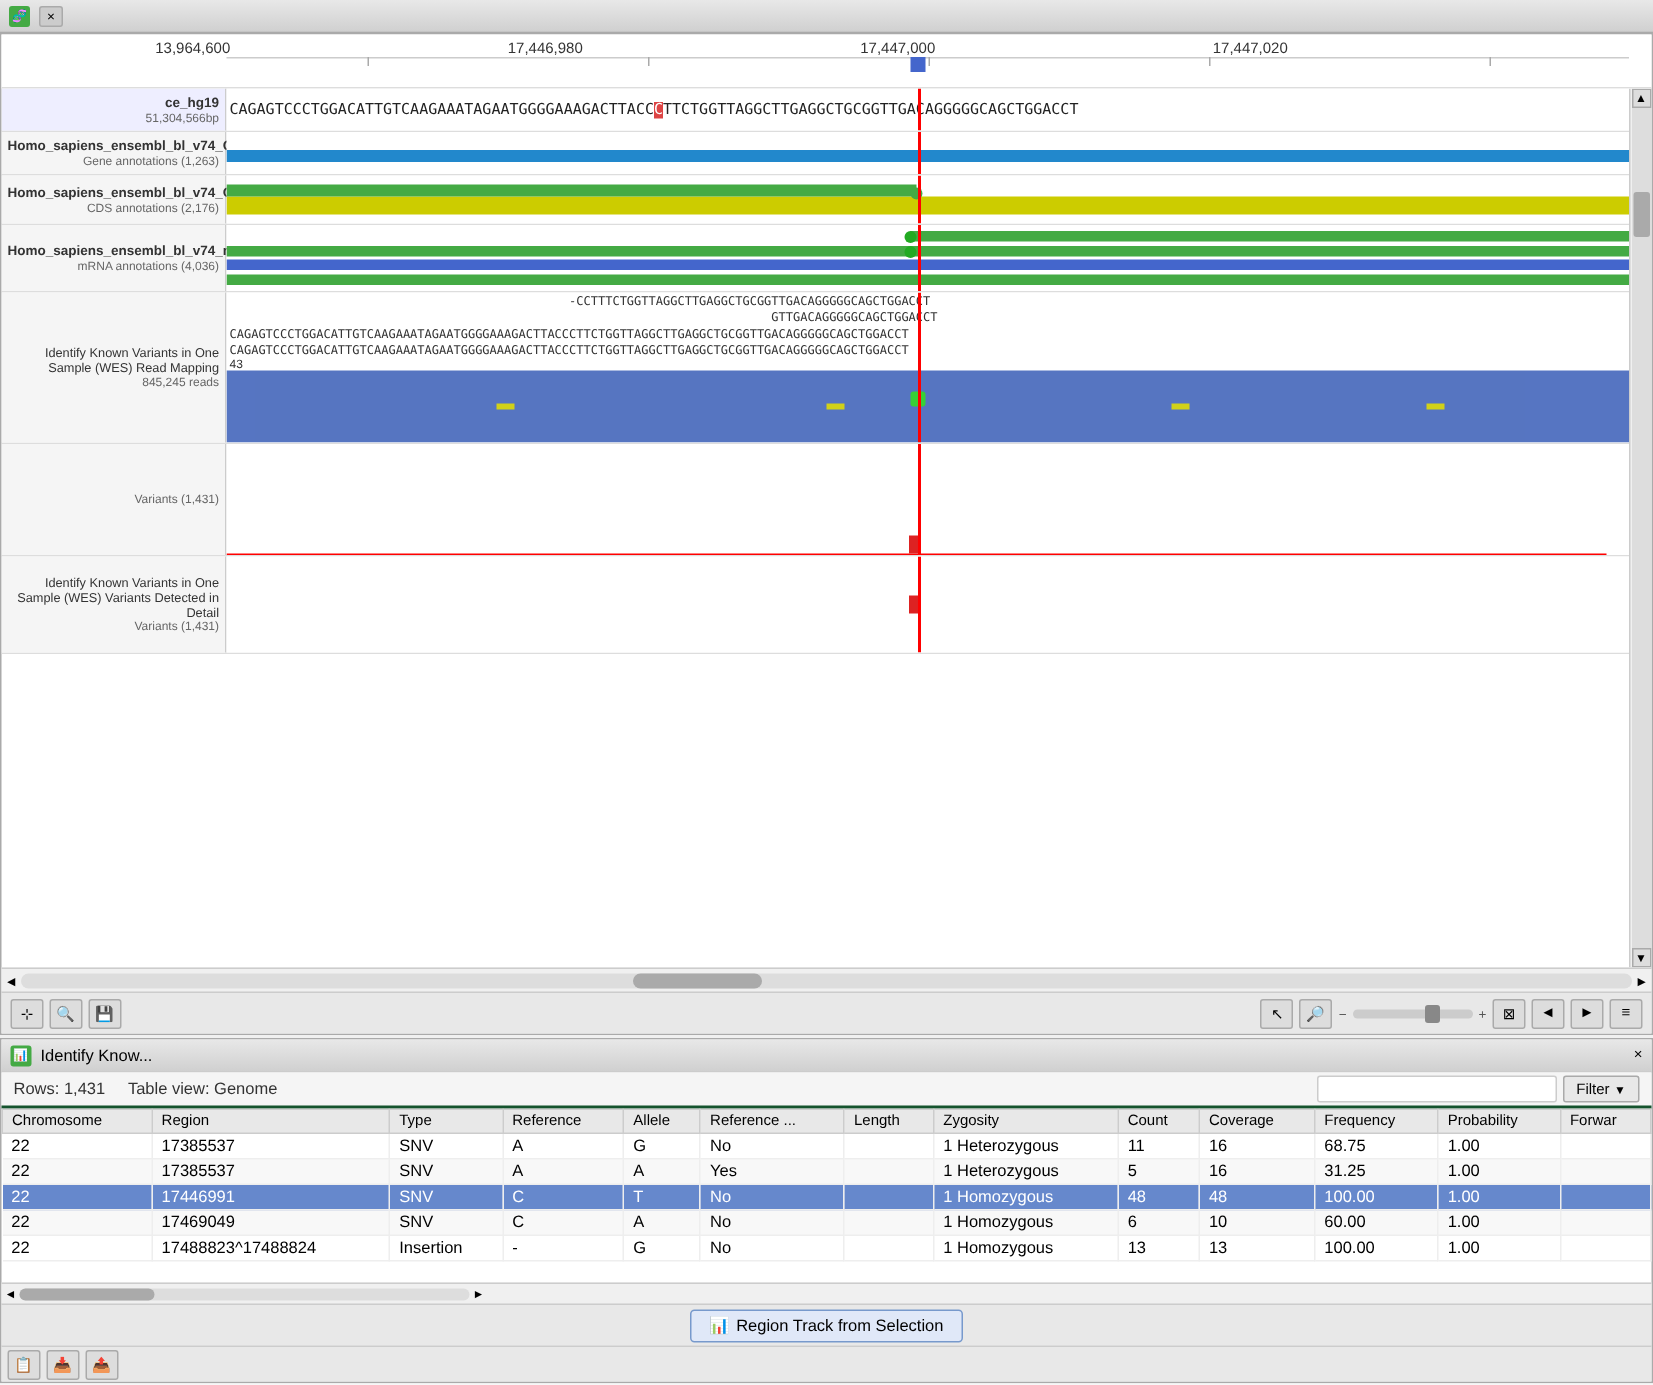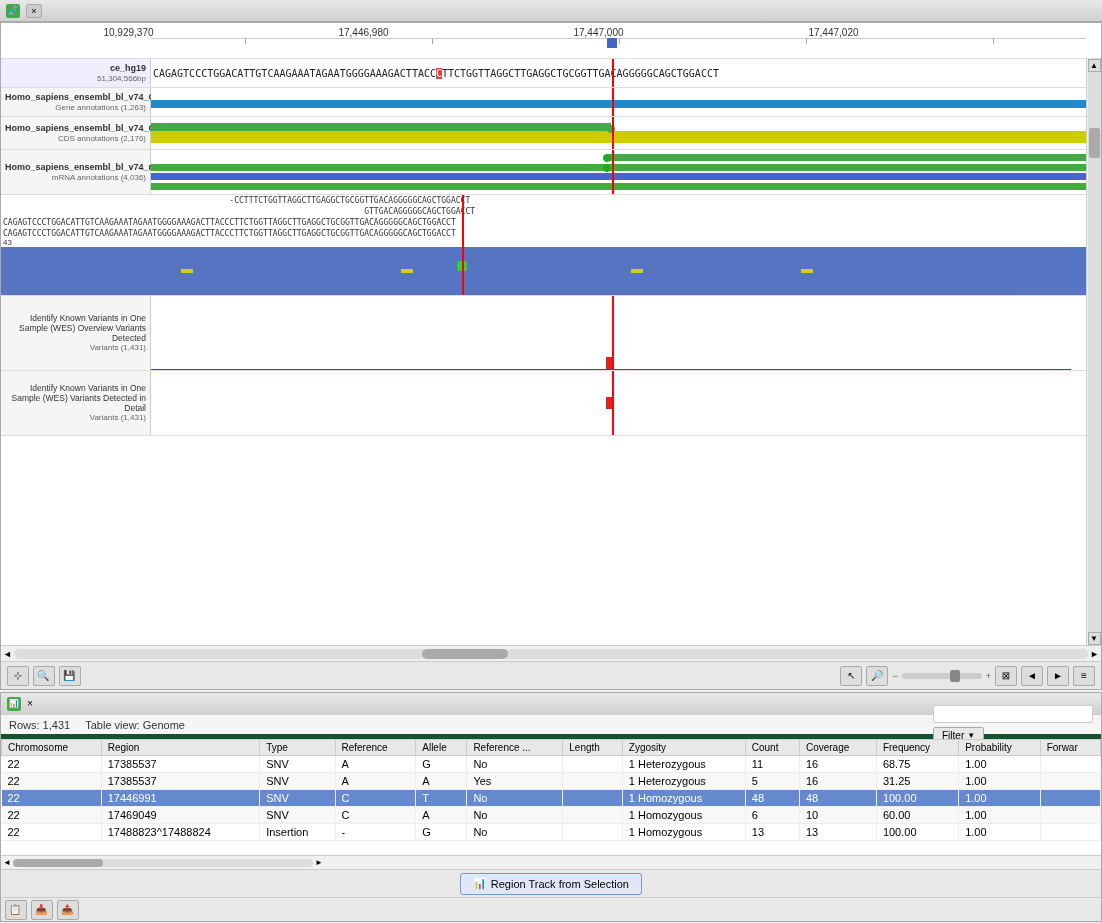--- a/index.html
+++ b/index.html
@@ -171,28 +171,28 @@
       padding: 0 6px;
       gap: 6px;
     }
     .panel-title-icon { width: 14px; height: 14px; background: #4a4; border-radius: 2px; font-size: 8px; color: white; display: flex; align-items: center; justify-content: center; }
     .panel-title-text { font-size: 11px; flex: 1; }
     .panel-close { font-size: 10px; cursor: pointer; }
 
     .panel-info-bar {
       height: 24px;
       background: #f5f5f5;
-      border-bottom: 5px solid #14532d;
+      border-bottom: 2px solid #14532d;
       display: flex;
       align-items: center;
       padding: 0 8px;
       justify-content: space-between;
     }
     .panel-info-text { font-size: 11px; color: #333; }
-    .search-area { display: flex; align-items: flex-start; gap: 4px; flex-direction: column; }
+    .search-area { display: flex; align-items: center; gap: 4px; }
     .search-input {
       width: 160px; height: 18px;
       border: 1px solid #ccc;
       border-radius: 2px;
       padding: 0 4px;
       font-size: 10px;
     }
     .filter-btn {
       height: 18px;
       padding: 0 8px;
@@ -340,21 +340,21 @@
 
 <div class="title-bar">
   <div class="title-bar-icon">🧬</div>
   <div class="title-bar-close">×</div>
 </div>
 
 <div class="genome-browser">
 
   <div class="ruler">
     <div class="ruler-labels">
-      <span>10,929,370</span>
+      <span>13,964,600</span>
       <span>17,446,980</span>
       <span>17,447,000</span>
       <span>17,447,020</span>
     </div>
     <div style="position:relative; height:10px; margin-left:150px; margin-right:15px;">
       <div style="position:absolute; top:0; left:0; right:0; height:1px; background:#ccc;"></div>
 
       <div style="position:absolute; left:10%; top:0; width:1px; height:6px; background:#aaa;"></div>
       <div style="position:absolute; left:30%; top:0; width:1px; height:6px; background:#aaa;"></div>
       <div style="position:absolute; left:50%; top:0; width:1px; height:6px; background:#aaa;"></div>
@@ -421,20 +421,24 @@
           <div style="position:absolute; left:0; right:0; top:33px; height:7px; background:#44aa44;"></div>
 
           <div style="position:absolute; left:452px; top:4px; width:8px; height:8px; border-radius:50%; background:#22aa22;"></div>
           <div style="position:absolute; left:452px; top:14px; width:8px; height:8px; border-radius:50%; background:#22aa22;"></div>
           <div class="red-cursor"></div>
         </div>
       </div>
 
 
       <div class="track" style="min-height:100px;">
+        <div class="track-label" style="font-size:8.5px;">
+          <span>Identify Known Variants in One Sample (WES) Read Mapping</span>
+          <span class="track-info">845,245 reads</span>
+        </div>
         <div class="track-content" style="height:100px; position:relative; background:white; overflow:hidden;">
 
           <div style="font-family:monospace; font-size:8px; line-height:11px; position:absolute; top:0; left:0; right:0;">
             <div style="padding-left:2px; white-space:nowrap; color:#333;">
               &nbsp;&nbsp;&nbsp;&nbsp;&nbsp;&nbsp;&nbsp;&nbsp;&nbsp;&nbsp;&nbsp;&nbsp;&nbsp;&nbsp;&nbsp;&nbsp;&nbsp;&nbsp;&nbsp;&nbsp;&nbsp;&nbsp;&nbsp;&nbsp;&nbsp;&nbsp;&nbsp;&nbsp;&nbsp;&nbsp;&nbsp;&nbsp;&nbsp;&nbsp;&nbsp;&nbsp;&nbsp;&nbsp;&nbsp;&nbsp;&nbsp;&nbsp;&nbsp;&nbsp;&nbsp;&nbsp;&nbsp;-CCTTTCTGGTTAGGCTTGAGGCTGCGGTTGACAGGGGGCAGCTGGACCT
             </div>
             <div style="padding-left:2px; white-space:nowrap; color:#333;">
               &nbsp;&nbsp;&nbsp;&nbsp;&nbsp;&nbsp;&nbsp;&nbsp;&nbsp;&nbsp;&nbsp;&nbsp;&nbsp;&nbsp;&nbsp;&nbsp;&nbsp;&nbsp;&nbsp;&nbsp;&nbsp;&nbsp;&nbsp;&nbsp;&nbsp;&nbsp;&nbsp;&nbsp;&nbsp;&nbsp;&nbsp;&nbsp;&nbsp;&nbsp;&nbsp;&nbsp;&nbsp;&nbsp;&nbsp;&nbsp;&nbsp;&nbsp;&nbsp;&nbsp;&nbsp;&nbsp;&nbsp;&nbsp;&nbsp;&nbsp;&nbsp;&nbsp;&nbsp;&nbsp;&nbsp;&nbsp;&nbsp;&nbsp;&nbsp;&nbsp;&nbsp;&nbsp;&nbsp;&nbsp;&nbsp;&nbsp;&nbsp;&nbsp;&nbsp;&nbsp;&nbsp;&nbsp;&nbsp;&nbsp;&nbsp;GTTGACAGGGGGCAGCTGGACCT
             </div>
             <div style="padding-left:2px; white-space:nowrap; color:#333;">CAGAGTCCCTGGACATTGTCAAGAAATAGAATGGGGAAAGACTTACCCTTCTGGTTAGGCTTGAGGCTGCGGTTGACAGGGGGCAGCTGGACCT</div>
@@ -452,21 +456,20 @@
 
           </div>
 
           <div style="position:absolute; bottom:48px; left:2px; font-size:8px; color:#333;">43</div>
           <div class="red-cursor"></div>
         </div>
       </div>
 
       <div class="track" style="min-height:74px;">
         <div class="track-label" style="font-size:8.5px;">
-          <span>Identify Known Variants in One Sample (WES) Overview Variants Detected</span>
           <span class="track-info">Variants (1,431)</span>
         </div>
         <div class="track-content" style="height:74px; position:relative; background:white;">
 
           <div style="position:absolute; bottom:0; left:0; right:15px; height:1px; background:red;"></div>
 
           <div style="position:absolute; left:455px; bottom:1px; width:8px; height:12px; background:#dd2222;"></div>
           <div class="red-cursor"></div>
         </div>
       </div>
@@ -521,20 +524,21 @@
       <div class="tb-btn">►</div>
       <div class="tb-btn">≡</div>
     </div>
   </div>
 </div>
 
 <div class="bottom-panel" style="margin-top:2px;">
 
   <div class="panel-title-bar">
     <div class="panel-title-icon">📊</div>
+    <span class="panel-title-text">Identify Know...</span>
     <div class="panel-close">×</div>
   </div>
 
   <div class="panel-info-bar">
     <div class="panel-info-text">
       <span>Rows: 1,431</span>
       &nbsp;&nbsp;&nbsp;
       <span>Table view: Genome</span>
     </div>
     <div class="search-area">

